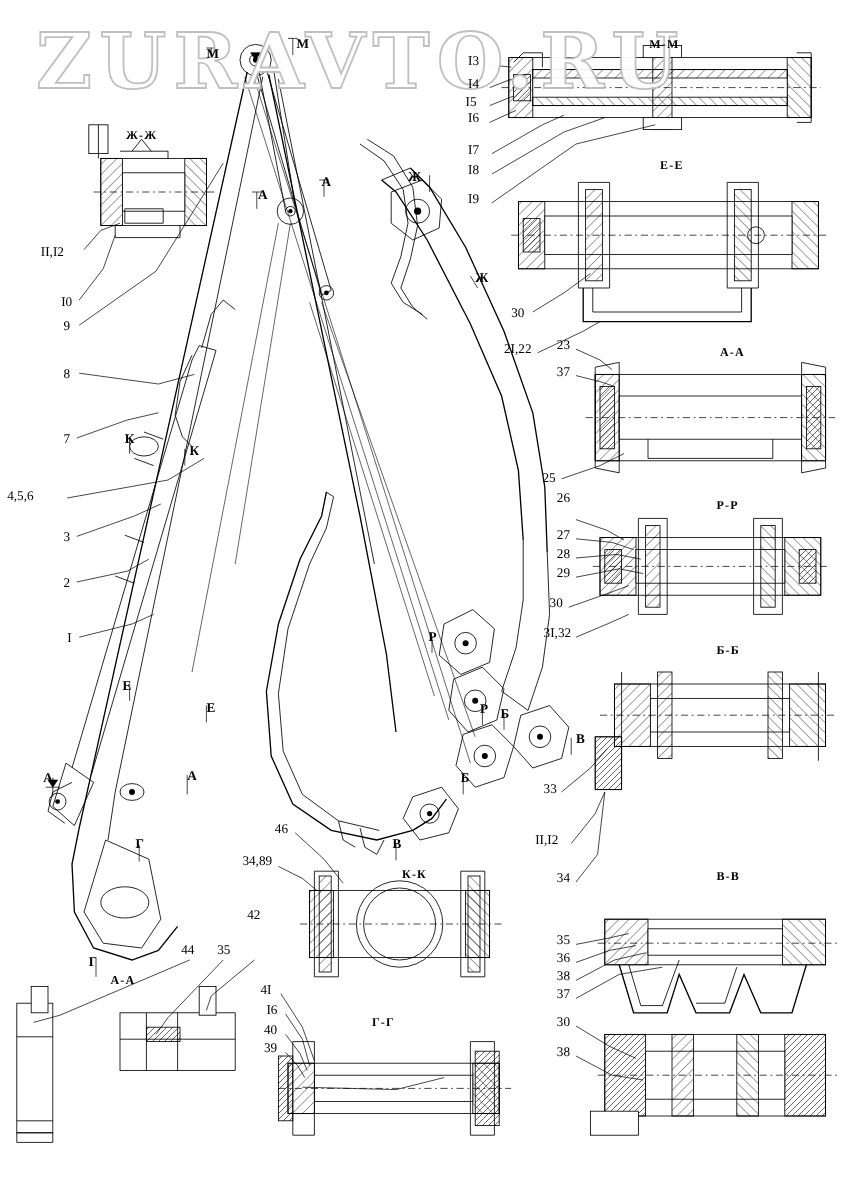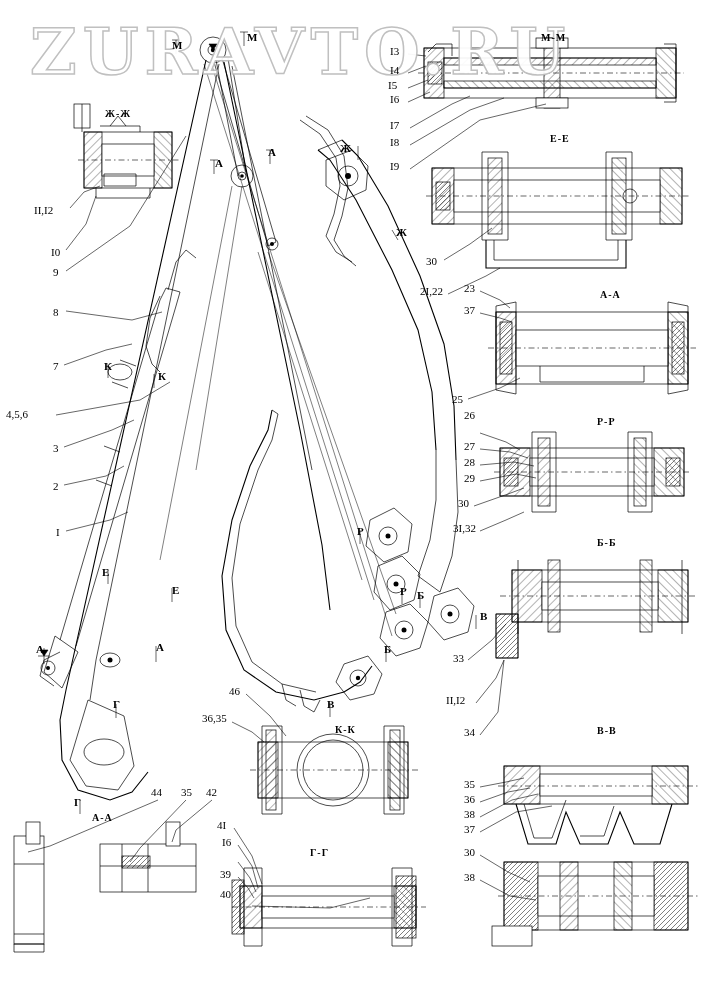--- a/index.html
+++ b/index.html
@@ -439,22 +439,22 @@
   <div class="lbl" style="left:464px;top:727px">34</div>
 
   <div class="lbl" style="left:464px;top:779px">35</div>
   <div class="lbl" style="left:464px;top:794px">36</div>
   <div class="lbl" style="left:464px;top:809px">38</div>
   <div class="lbl" style="left:464px;top:824px">37</div>
   <div class="lbl" style="left:464px;top:847px">30</div>
   <div class="lbl" style="left:464px;top:872px">38</div>
 
   <div class="lbl" style="left:229px;top:686px">46</div>
-  <div class="lbl" style="left:202px;top:713px">36,35</div>
+  <div class="lbl" style="left:202px;top:713px">34,89</div>
   <div class="lbl" style="left:151px;top:787px">44</div>
   <div class="lbl" style="left:181px;top:787px">35</div>
-  <div class="lbl" style="left:206px;top:787px">42</div>
+  <div class="lbl" style="left:206px;top:758px">42</div>
   <div class="lbl" style="left:217px;top:820px">4I</div>
   <div class="lbl" style="left:222px;top:837px">I6</div>
-  <div class="lbl" style="left:220px;top:889px">40</div>
+  <div class="lbl" style="left:220px;top:854px">40</div>
   <div class="lbl" style="left:220px;top:869px">39</div>
 
 </div>
 
 </body></html>

